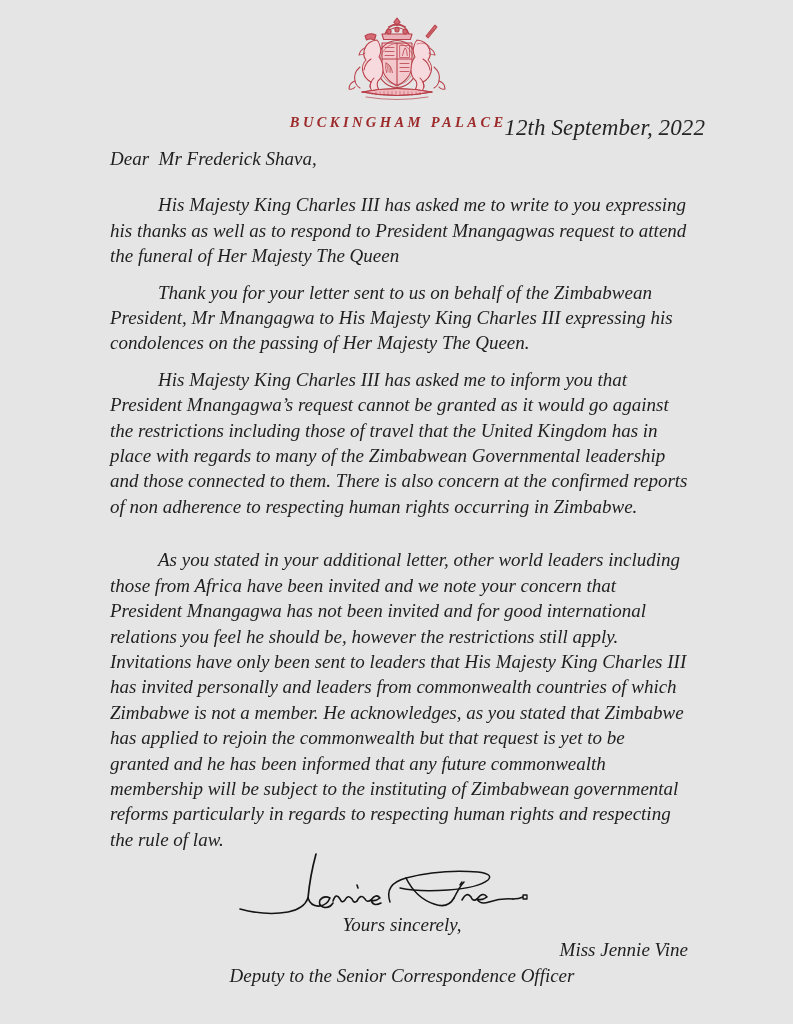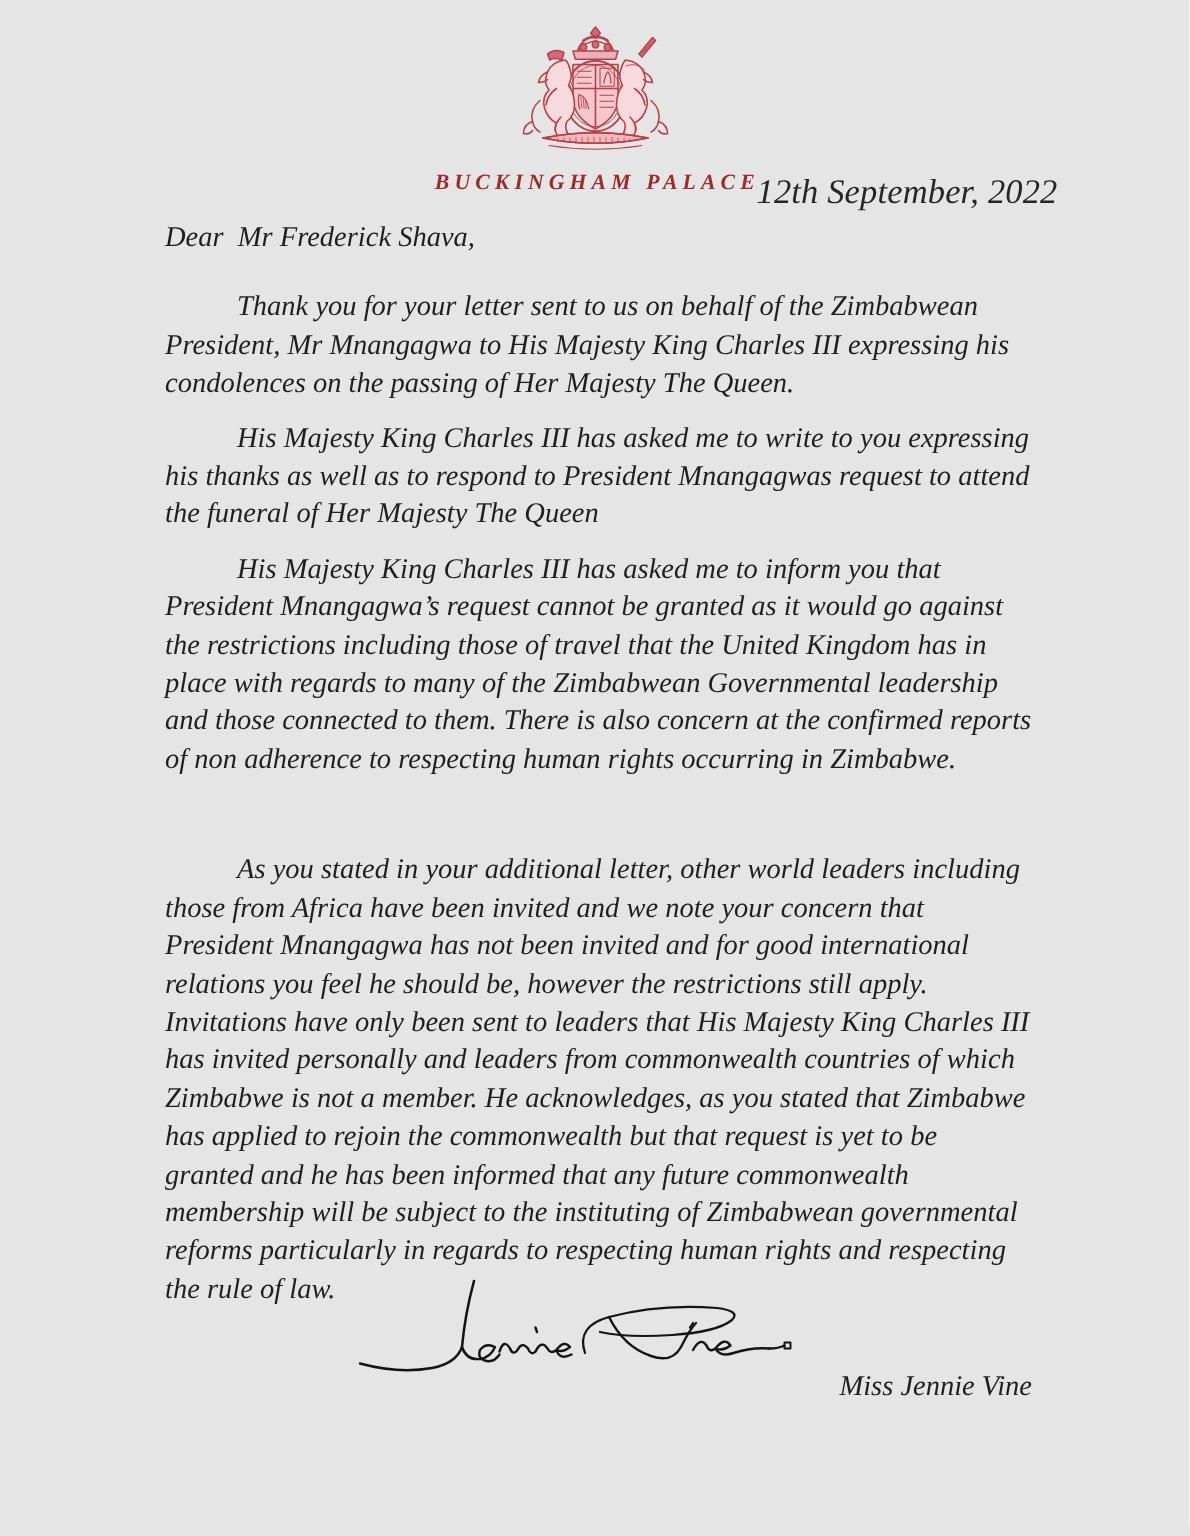--- a/index.html
+++ b/index.html
@@ -70,21 +70,21 @@
   .salutation {
     margin: 0 0 21px 0;
     white-space: pre;
   }
   .para {
     margin: 0 0 11px 0;
     text-indent: 48px;
     text-align: left;
   }
   .para.gap-before {
-    margin-top: 48px;
+    margin-top: 28px;
   }
   .closing-line {
     margin: 0;
     position: absolute;
     top: 688px;
     left: 0;
     width: 578px;
   }
 
   
@@ -224,23 +224,23 @@
       </g>
     </svg>
     <div class="palace-name">BUCKINGHAM PALACE</div>
   </div>
 
   <div class="date-line">12th September, 2022</div>
 
   <div class="letter-body">
     <p class="salutation">Dear  Mr Frederick Shava,</p>
 
+    <p class="para">His Majesty King Charles III has asked me to write to you expressing his thanks as well as to respond to President Mnangagwas request to attend the funeral of Her Majesty The Queen</p>
+
     <p class="para">Thank you for your letter sent to us on behalf of the Zimbabwean President,  Mr Mnangagwa to His Majesty King Charles III expressing his condolences on the passing of Her Majesty The Queen.</p>
-
-    <p class="para">His Majesty King Charles III has asked me to write to you expressing his thanks as well as to respond to President Mnangagwas request to attend the funeral of Her Majesty The Queen</p>
 
     <p class="para">His Majesty King Charles III has asked me to inform you that President Mnangagwa’s request cannot be granted as it would go against the restrictions including those of travel that the United Kingdom has in place with regards to many of the Zimbabwean Governmental leadership and those connected to them. There is also concern at the confirmed reports of non adherence to respecting human rights occurring in Zimbabwe.</p>
 
     <p class="para gap-before">As you stated in your additional letter, other world leaders including those from Africa have been invited and we note your concern that President Mnangagwa has not been invited and for good international relations you feel he should be, however the restrictions still apply. Invitations have only been sent to leaders that His Majesty King Charles III has invited personally and leaders from commonwealth countries of which Zimbabwe is not a member. He acknowledges, as you stated that Zimbabwe has applied to rejoin the commonwealth but that request is yet to be granted and he has been informed that any future commonwealth membership will be subject to the instituting of Zimbabwean governmental reforms particularly in regards to respecting human rights and respecting the rule of law.</p>
 
 
     <div class="signature-wrap">
       <svg viewBox="0 0 340 74" aria-hidden="true">
         <g fill="none" stroke="#141414" stroke-linecap="round" stroke-linejoin="round">
 
@@ -263,18 +263,20 @@
           <path d="M224 48 q5 -9 9 -3 q2 5 6 2" stroke-width="1.6"></path>
           <path d="M239 47 q6 -8 10 -2 q-5 4 -10 2 q3 6 12 3 q12 -4 24 -3" stroke-width="1.6"></path>
 
           <path d="M275 47 q6 0 10 -2" stroke-width="1.6"></path>
           <path d="M285 43 l4 0 0 4 -4 0 Z" stroke-width="1.3"></path>
         </g>
       </svg>
     </div>
 
     <div class="signoff">
+      <div class="sincerely">Yours sincerely,</div>
       <div class="name">Miss Jennie Vine</div>
+      <div class="role">Deputy to the Senior Correspondence Officer</div>
     </div>
 
   </div>
 
 </div>
 
 </body></html>

